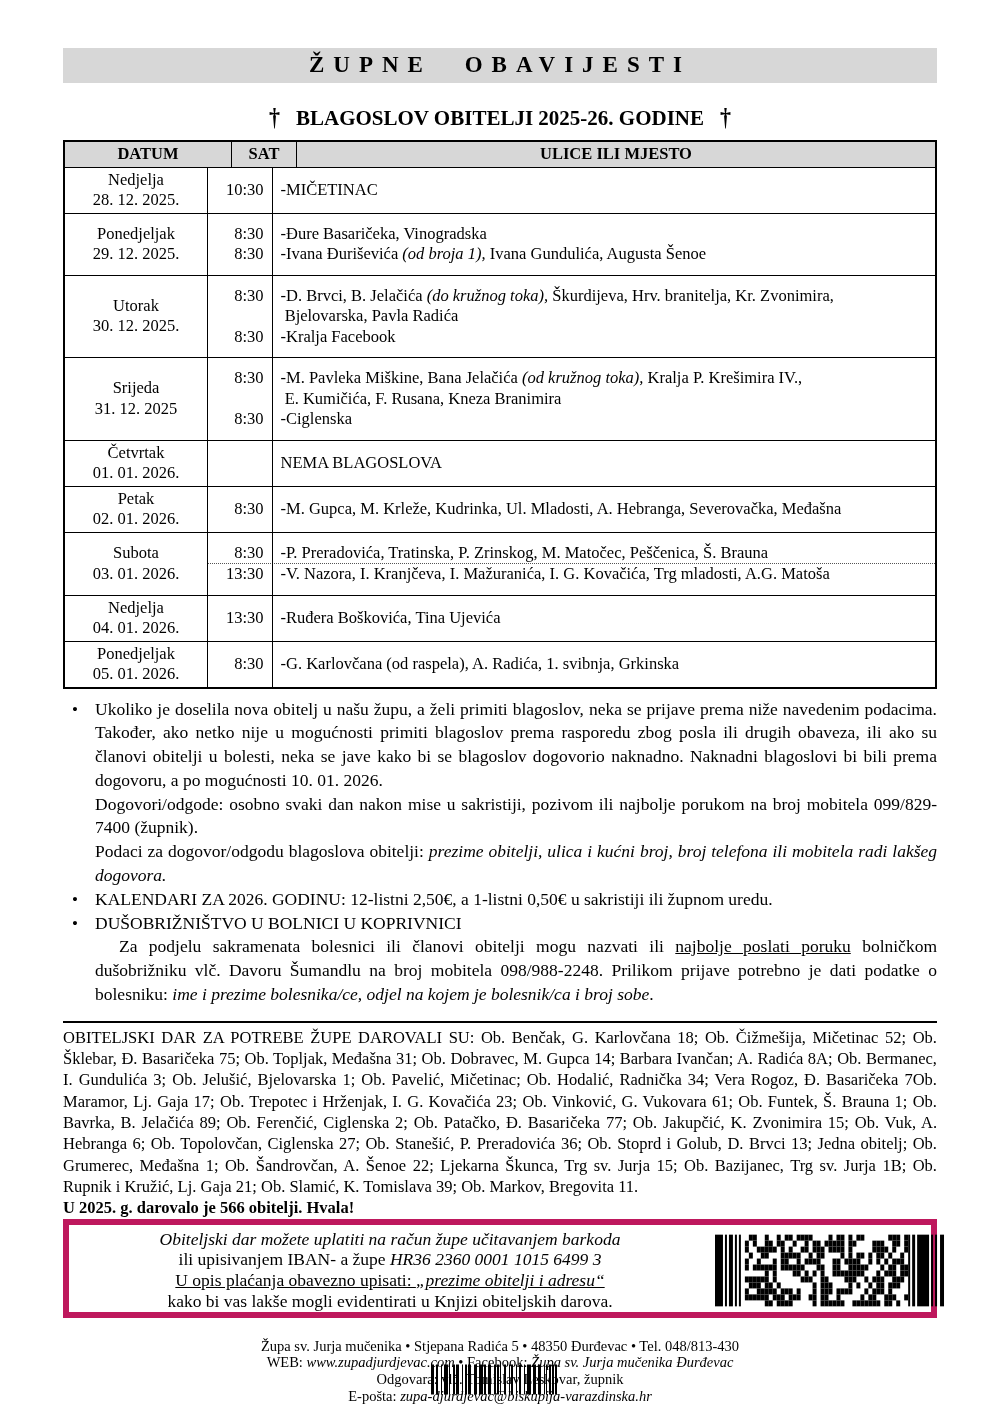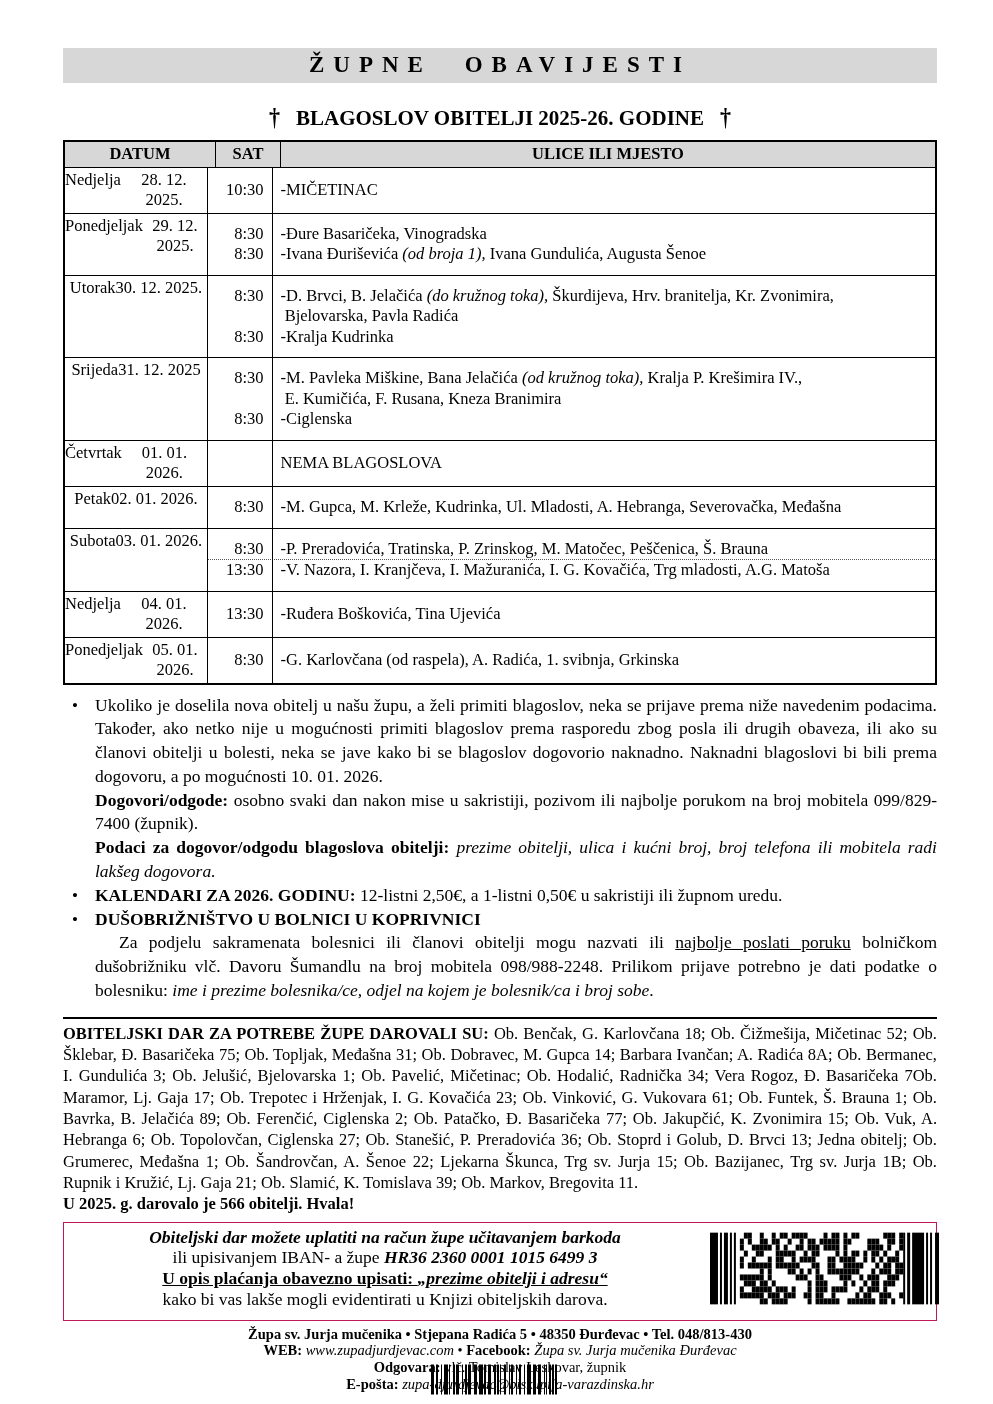--- a/index.html
+++ b/index.html
@@ -1,36 +1,36 @@
 <!DOCTYPE html>
 <html><head>
 <meta charset="utf-8">
 <style>
   html,body{margin:0;padding:0;background:#fff;}
   body{width:993px;height:1404px;position:relative;font-family:"Liberation Serif",serif;color:#000;overflow:hidden;}
   .page{position:absolute;left:63px;top:48px;width:874px;}
-  .b{font-weight:bold;}
+  .b{font-weight:normal;}
   .i{font-style:italic;}
   .u{text-decoration:underline;}
 
   .title-band{background:#d7d7d7;text-align:center;font-weight:bold;font-size:23px;letter-spacing:9px;word-spacing:18px;padding:4px 0 5px 0;}
 
   .section-title{text-align:center;font-weight:bold;font-size:21px;margin-top:22px;white-space:nowrap;}
   .cross{font-weight:bold;font-size:22px;margin:0 16px;display:inline-block;transform:scaleY(1.15);}
 
   
   .stable{margin-top:9px;border:2.5px solid #000;font-size:16.5px;line-height:20.5px;}
   .thead{display:flex;background:#d7d7d7;font-weight:bold;border-bottom:1.5px solid #000;text-align:center;}
-  .thead .h1{width:142px;border-right:1.5px solid #000;padding:2px 4px;}
+  .thead .h1{width:142px;border-right:1.5px solid #000;padding:2px 12px;}
   .thead .h2{width:64px;border-right:1.5px solid #000;padding:2px 0;}
   .thead .h3{flex:1;padding:2px 0;}
   .trow{display:flex;border-bottom:1.5px solid #000;position:relative;min-height:41px;}
   .trow:last-child{border-bottom:none;}
   .trow::after{content:"";position:absolute;left:206.5px;top:0;bottom:0;width:1.5px;background:#000;}
-  .c-date{width:142px;flex:none;border-right:1.5px solid #000;display:flex;flex-direction:row;justify-content:center;text-align:center;padding:2px 0;}
+  .c-date{width:142px;flex:none;border-right:1.5px solid #000;display:flex;flex-direction:column;justify-content:center;text-align:center;padding:2px 0;}
   .c-entries{flex:1;display:flex;flex-direction:column;justify-content:center;padding:10px 0;}
   .trow.tall{min-height:70px;}
   .trow.tall .c-entries{justify-content:space-between;}
   .entry{display:flex;}
   .entry.dotted{border-top:1px dotted #555;}
   .c-time{width:64.5px;flex:none;text-align:right;padding-right:9px;box-sizing:border-box;}
   .c-streets{flex:1;padding-left:8px;padding-right:4px;}
 
   
   .bullets{margin-top:9px;font-size:17.5px;line-height:23.8px;}
@@ -40,28 +40,28 @@
   .bullet-body p{margin:0;}
   .justify{text-align:justify;}
   .indent{text-indent:24px;}
 
   
   .donors{margin-top:14px;border-top:2px solid #000;padding-top:4px;font-size:16.5px;line-height:21.3px;}
   .donors p{margin:0;}
   .donors-summary{font-weight:bold;margin-top:2px;}
 
   
-  .pay{margin-top:7px;border:1px solid #be185d;display:flex;align-items:center;padding:4px 8px 10px 6px;}
+  .pay{margin-top:0;border:6px solid #be185d;display:flex;align-items:center;padding:4px 8px 0 6px;}
   .pay-text{width:630px;flex:none;text-align:center;font-size:17.5px;line-height:20.8px;}
   .pay-barcode{flex:1;display:flex;justify-content:center;align-items:center;padding-left:10px;}
   .pay-barcode svg{width:233px;height:73px;}
   svg rect{fill:#000;}
 
   
-  .footer{margin-top:5px;text-align:center;font-size:14.5px;line-height:16.6px;}
+  .footer{margin-top:20px;text-align:center;font-size:14.5px;line-height:16.6px;}
 
   .bottom-barcode{position:absolute;left:50%;transform:translateX(-50%);top:1364px;}
   .bottom-barcode svg{width:132px;height:31px;}
 </style>
 </head>
 <body>
 
 <div class="page">
 
   <div class="title-band">
@@ -122,21 +122,21 @@
             <div class="entry">
               <div class="c-time">8:30</div>
               <div class="c-streets">
                 <div class="sline"><span>-D. Brvci, B. Jelačića </span><span class="i ">(do kružnog toka),</span><span> Škurdijeva, Hrv. branitelja, Kr. Zvonimira,</span></div>
                 <div class="sline"><span>&nbsp;Bjelovarska, Pavla Radića</span></div>
               </div>
             </div>
             <div class="entry">
               <div class="c-time">8:30</div>
               <div class="c-streets">
-                <div class="sline"><span>-Kralja Kudrinka</span></div>
+                <div class="sline"><span>-Kralja Facebook</span></div>
               </div>
             </div>
           </div>
         </div>
         <div class="trow tall">
           <div class="c-date">
             <div>Srijeda</div>
             <div>31. 12. 2025</div>
           </div>
           <div class="c-entries">

